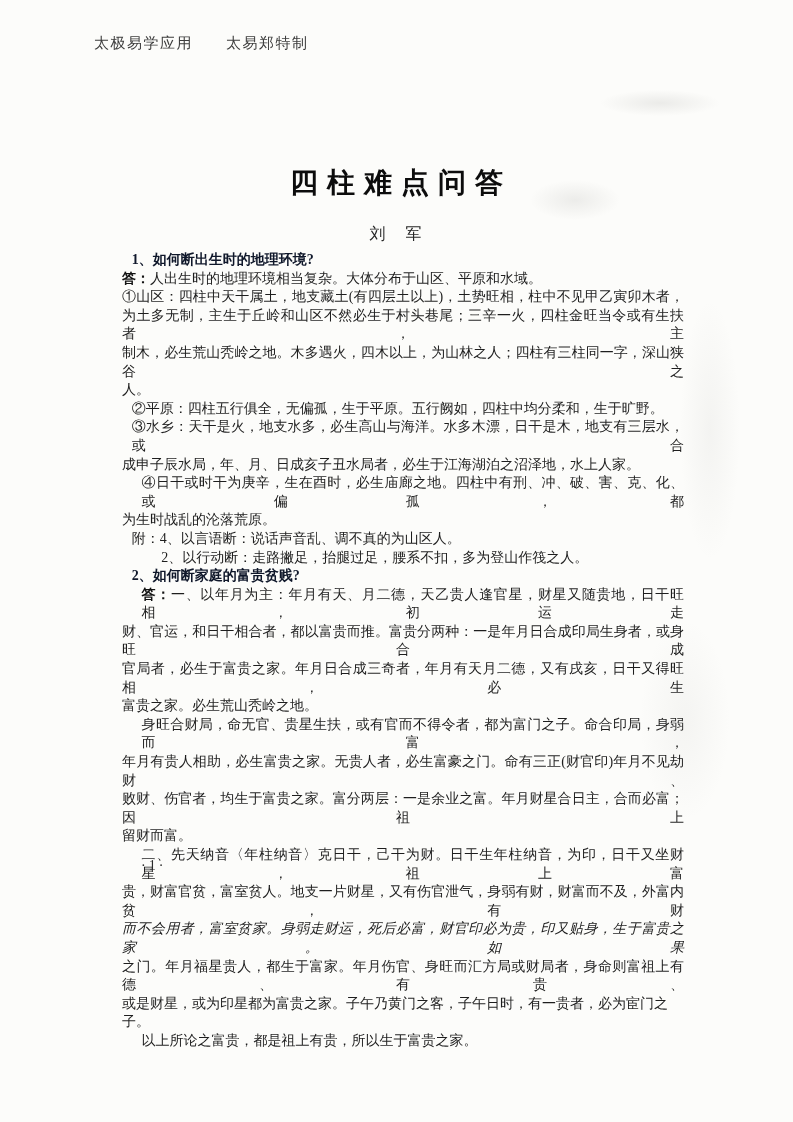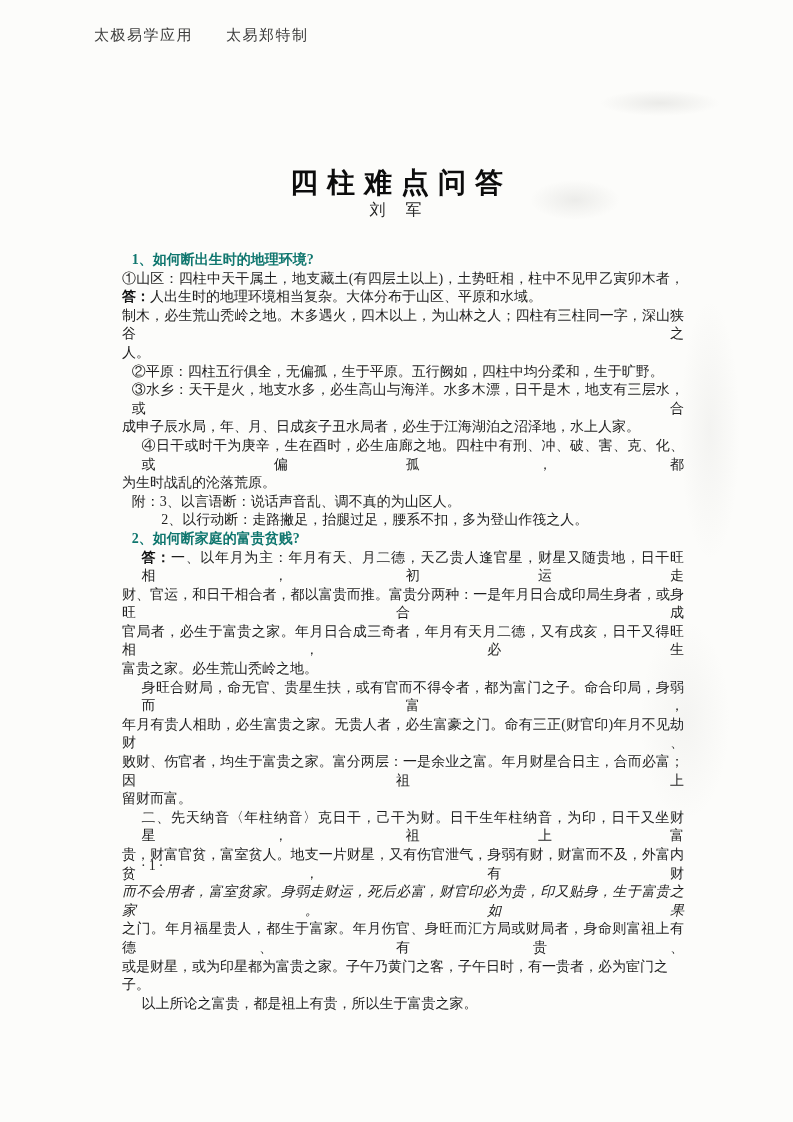--- a/index.html
+++ b/index.html
@@ -5,38 +5,38 @@
   html,body { margin:0; padding:0; background:#ffffff; }
   .page {
     position:relative;
     width:793px; height:1122px;
     background:#fcfcfa;
     font-family:"Liberation Serif","DejaVu Serif",serif;
     color:#1c1c1c;
     overflow:hidden;
   }
   .header {
-    position:absolute; left:94px; top:26px;
+    position:absolute; left:94px; top:34px;
     font-size:15px; color:#3c3c3c; letter-spacing:1.5px;
   }
   .title {
     position:absolute; left:0; top:164px; width:100%;
     text-align:center; font-size:28px; font-weight:bold;
     letter-spacing:9px; text-indent:9px; color:#0c0c0c;
   }
   .author {
-    position:absolute; left:0; top:200px; width:100%;
+    position:absolute; left:0; top:224px; width:100%;
     text-align:center; font-size:16px; letter-spacing:2px; color:#262626;
   }
   .body-lines {
     position:absolute; left:122px; top:251px; width:562px;
     font-size:14px; line-height:18.6px; color:#1e1e1e;
   }
   .line { min-height:18.6px; }
-  .line.bold { font-weight:bold; color:#0f766e; }
+  .line.bold { font-weight:bold; color:#0f172a; }
   .lead { font-weight:bold; color:#121212; }
   .just { text-align:justify; text-align-last:justify; }
   .pagenum {
     position:absolute; left:141px; top:858px;
     font-size:14px; letter-spacing:3px; color:#2a2a2a;
   }
   .noise { position:absolute; pointer-events:none; }
   .n1 { left:600px; top:90px; width:120px; height:26px;
         background:radial-gradient(closest-side, rgba(130,130,125,0.14), transparent); }
   .n2 { left:530px; top:180px; width:90px; height:40px;
@@ -54,30 +54,31 @@
   <div class="noise n2"></div>
   <div class="noise n3"></div>
   <div class="noise n4"></div>
 
   <div class="header">太极易学应用　　太易郑特制</div>
   <div class="title">四柱难点问答</div>
   <div class="author">刘　军</div>
 
   <div class="body-lines">
       <div class="line bold" style="padding-left: 0.7em;">1、如何断出生时的地理环境?</div>
+      <div class="line" style="padding-left: 0em;"><span class="lead">答：</span>人出生时的地理环境相当复杂。大体分布于山区、平原和水域。</div>
       <div class="line just" style="padding-left: 0em;">①山区：四柱中天干属土，地支藏土(有四层土以上)，土势旺相，柱中不见甲乙寅卯木者，</div>
-      <div class="line" style="padding-left: 0em;"><span class="lead">答：</span>人出生时的地理环境相当复杂。大体分布于山区、平原和水域。</div>
+      <div class="line just" style="padding-left: 0em;">为土多无制，主生于丘岭和山区不然必生于村头巷尾；三辛一火，四柱金旺当令或有生扶者，主</div>
       <div class="line just" style="padding-left: 0em;">制木，必生荒山秃岭之地。木多遇火，四木以上，为山林之人；四柱有三柱同一字，深山狭谷之</div>
       <div class="line" style="padding-left: 0em;">人。</div>
       <div class="line" style="padding-left: 0.7em;">②平原：四柱五行俱全，无偏孤，生于平原。五行阙如，四柱中均分柔和，生于旷野。</div>
       <div class="line just" style="padding-left: 0.7em;">③水乡：天干是火，地支水多，必生高山与海洋。水多木漂，日干是木，地支有三层水，或合</div>
       <div class="line" style="padding-left: 0em;">成申子辰水局，年、月、日成亥子丑水局者，必生于江海湖泊之沼泽地，水上人家。</div>
       <div class="line just" style="padding-left: 1.4em;">④日干或时干为庚辛，生在酉时，必生庙廊之地。四柱中有刑、冲、破、害、克、化、或偏孤，都</div>
       <div class="line" style="padding-left: 0em;">为生时战乱的沦落荒原。</div>
-      <div class="line" style="padding-left: 0.7em;">附：3、以言语断：说话声音乱、调不真的为山区人。</div>
+      <div class="line" style="padding-left: 0.7em;">附：4、以言语断：说话声音乱、调不真的为山区人。</div>
       <div class="line" style="padding-left: 2.8em;">2、以行动断：走路撇足，抬腿过足，腰系不扣，多为登山作筏之人。</div>
       <div class="line bold" style="padding-left: 0.7em;">2、如何断家庭的富贵贫贱?</div>
       <div class="line just" style="padding-left: 1.4em;"><span class="lead">答：</span>一、以年月为主：年月有天、月二德，天乙贵人逢官星，财星又随贵地，日干旺相，初运走</div>
       <div class="line just" style="padding-left: 0em;">财、官运，和日干相合者，都以富贵而推。富贵分两种：一是年月日合成印局生身者，或身旺合成</div>
       <div class="line just" style="padding-left: 0em;">官局者，必生于富贵之家。年月日合成三奇者，年月有天月二德，又有戌亥，日干又得旺相，必生</div>
       <div class="line" style="padding-left: 0em;">富贵之家。必生荒山秃岭之地。</div>
       <div class="line just" style="padding-left: 1.4em;">身旺合财局，命无官、贵星生扶，或有官而不得令者，都为富门之子。命合印局，身弱而富，</div>
       <div class="line just" style="padding-left: 0em;">年月有贵人相助，必生富贵之家。无贵人者，必生富豪之门。命有三正(财官印)年月不见劫财、</div>
       <div class="line just" style="padding-left: 0em;">败财、伤官者，均生于富贵之家。富分两层：一是余业之富。年月财星合日主，合而必富；因祖上</div>
       <div class="line" style="padding-left: 0em;">留财而富。</div>

